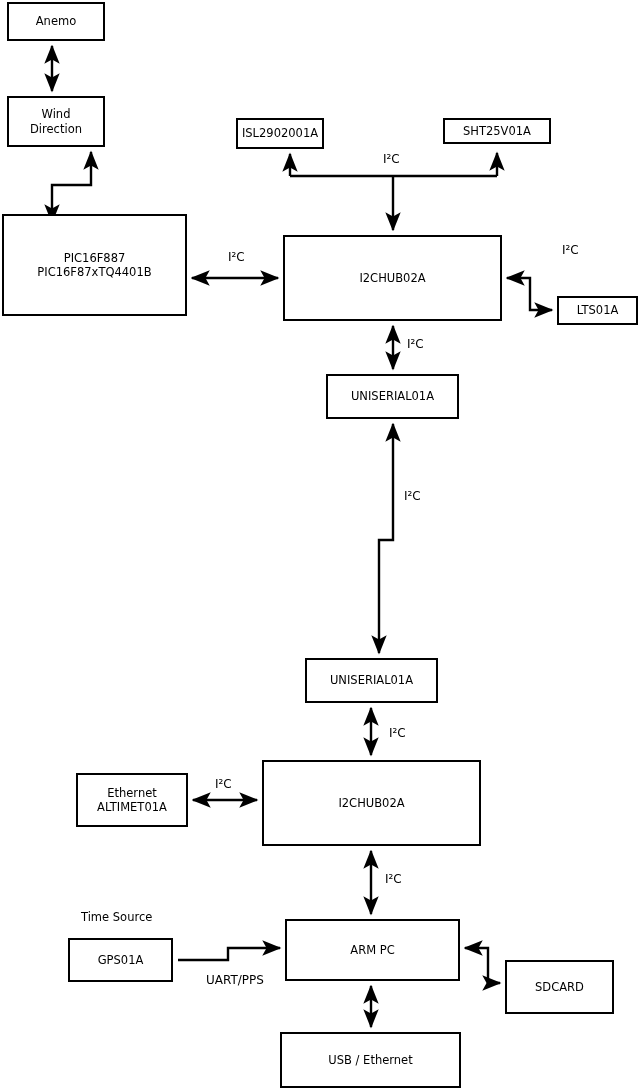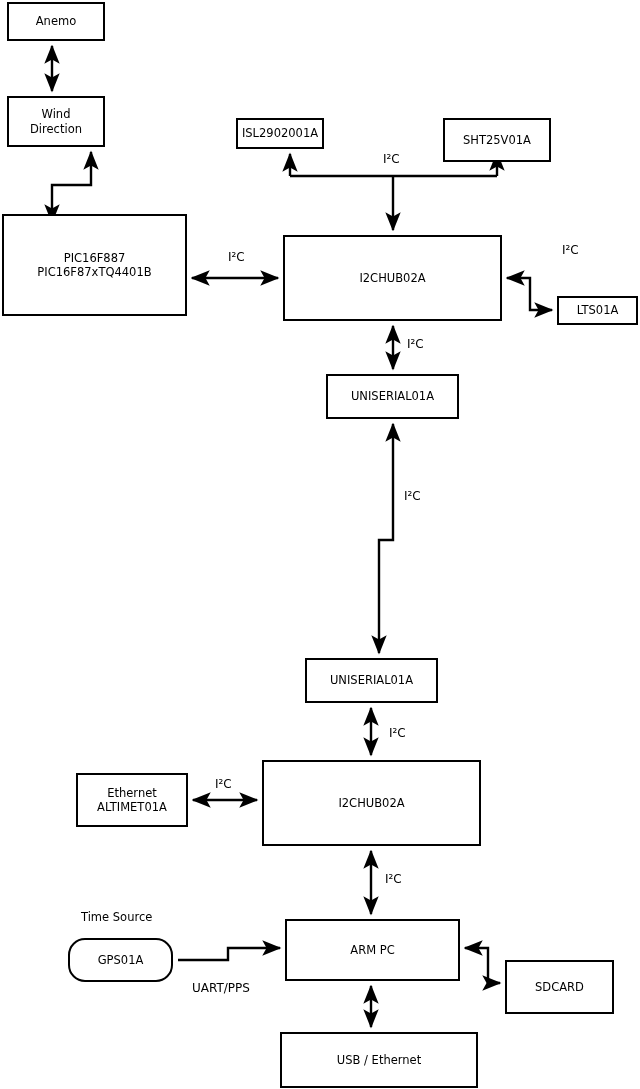--- a/index.html
+++ b/index.html
@@ -76,39 +76,39 @@
       </g>
   </svg>
 
   <div id="node-layer">
       <div class="node" style="left: 7px; top: 2px; width: 98px; height: 39px;"><span>Anemo</span></div>
       <div class="node" style="left: 7px; top: 96px; width: 98px; height: 51px;"><span>Wind
 Direction</span></div>
       <div class="node" style="left: 2px; top: 214px; width: 185px; height: 102px;"><span>PIC16F887
 PIC16F87xTQ4401B</span></div>
       <div class="node" style="left: 236px; top: 118px; width: 88px; height: 31px;"><span>ISL2902001A</span></div>
-      <div class="node" style="left: 443px; top: 118px; width: 108px; height: 44px;"><span>SHT25V01A</span></div>
+      <div class="node" style="left: 443px; top: 118px; width: 108px; height: 26px;"><span>SHT25V01A</span></div>
       <div class="node" style="left: 283px; top: 235px; width: 219px; height: 86px;"><span>I2CHUB02A</span></div>
       <div class="node" style="left: 557px; top: 296px; width: 81px; height: 29px;"><span>LTS01A</span></div>
       <div class="node" style="left: 326px; top: 374px; width: 133px; height: 45px;"><span>UNISERIAL01A</span></div>
       <div class="node" style="left: 305px; top: 658px; width: 133px; height: 45px;"><span>UNISERIAL01A</span></div>
       <div class="node" style="left: 262px; top: 760px; width: 219px; height: 86px;"><span>I2CHUB02A</span></div>
       <div class="node" style="left: 76px; top: 773px; width: 112px; height: 54px;"><span>Ethernet
 ALTIMET01A</span></div>
-      <div class="node" style="left: 68px; top: 938px; width: 105px; height: 44px; border-radius: 17px;"><span>GPS01A</span></div>
+      <div class="node" style="left: 68px; top: 938px; width: 105px; height: 44px;"><span>GPS01A</span></div>
       <div class="node" style="left: 285px; top: 919px; width: 175px; height: 62px;"><span>ARM PC</span></div>
       <div class="node" style="left: 505px; top: 960px; width: 109px; height: 54px;"><span>SDCARD</span></div>
-      <div class="node" style="left: 280px; top: 1032px; width: 198px; height: 56px;"><span>USB / Ethernet</span></div>
+      <div class="node" style="left: 280px; top: 1032px; width: 181px; height: 56px;"><span>USB / Ethernet</span></div>
     </div>
   <div id="label-layer">
       <div class="edge-label" style="left: 228px; top: 250px;">I²C</div>
       <div class="edge-label" style="left: 383px; top: 152px;">I²C</div>
       <div class="edge-label" style="left: 562px; top: 243px;">I²C</div>
       <div class="edge-label" style="left: 407px; top: 337px;">I²C</div>
       <div class="edge-label" style="left: 404px; top: 489px;">I²C</div>
       <div class="edge-label" style="left: 389px; top: 726px;">I²C</div>
       <div class="edge-label" style="left: 215px; top: 777px;">I²C</div>
       <div class="edge-label" style="left: 385px; top: 872px;">I²C</div>
-      <div class="edge-label" style="left: 192px; top: 973px; margin-top: 8px;">UART/PPS</div>
+      <div class="edge-label" style="left: 206px; top: 973px;">UART/PPS</div>
       <div class="free-label" style="left: 81px; top: 910px;">Time Source</div>
     </div>
 
 </div>
 
 </body></html>

